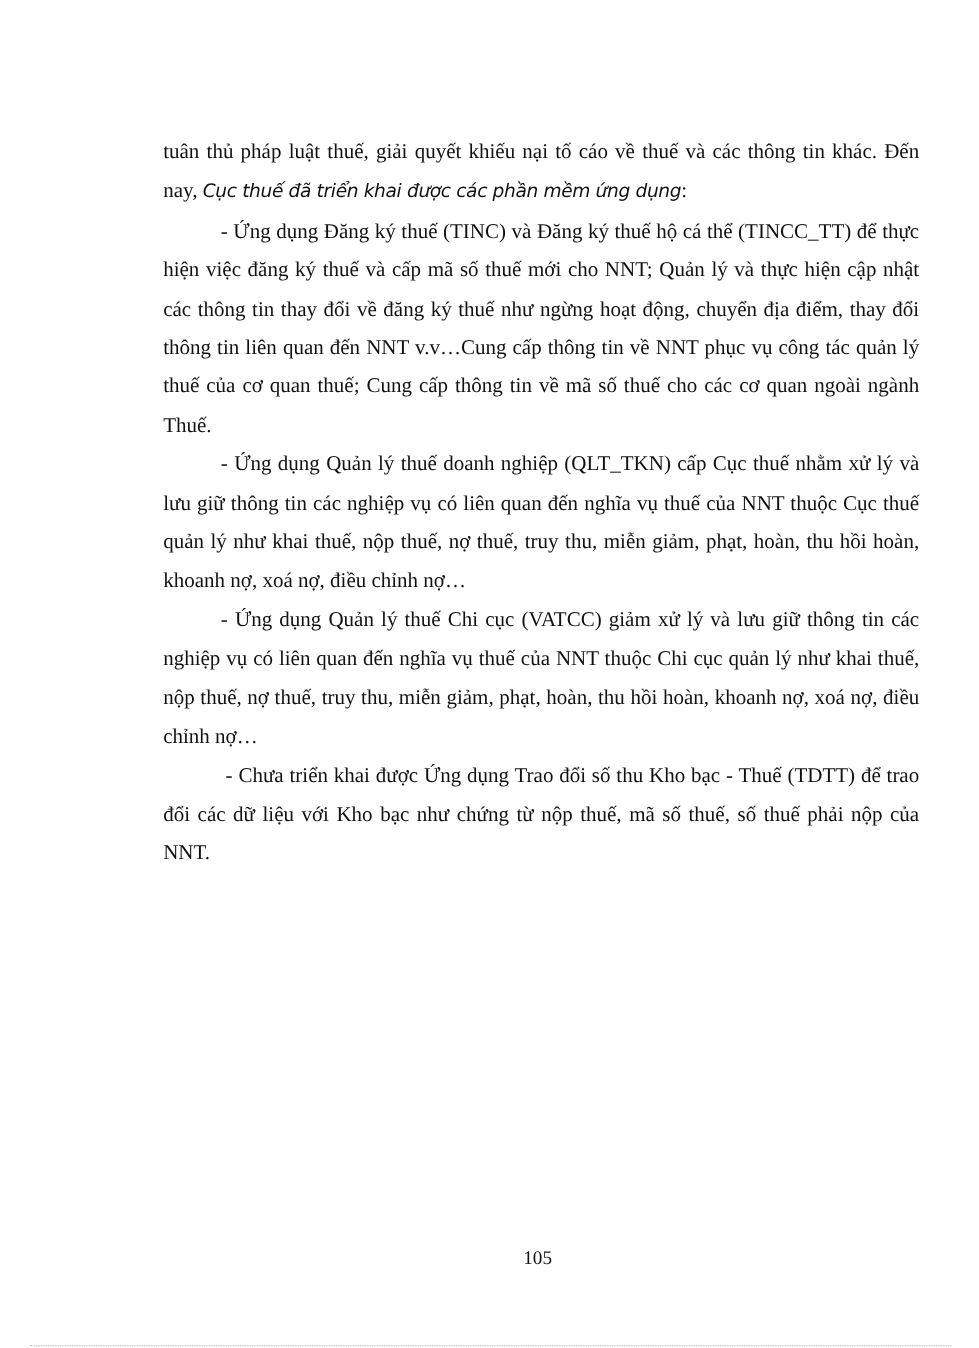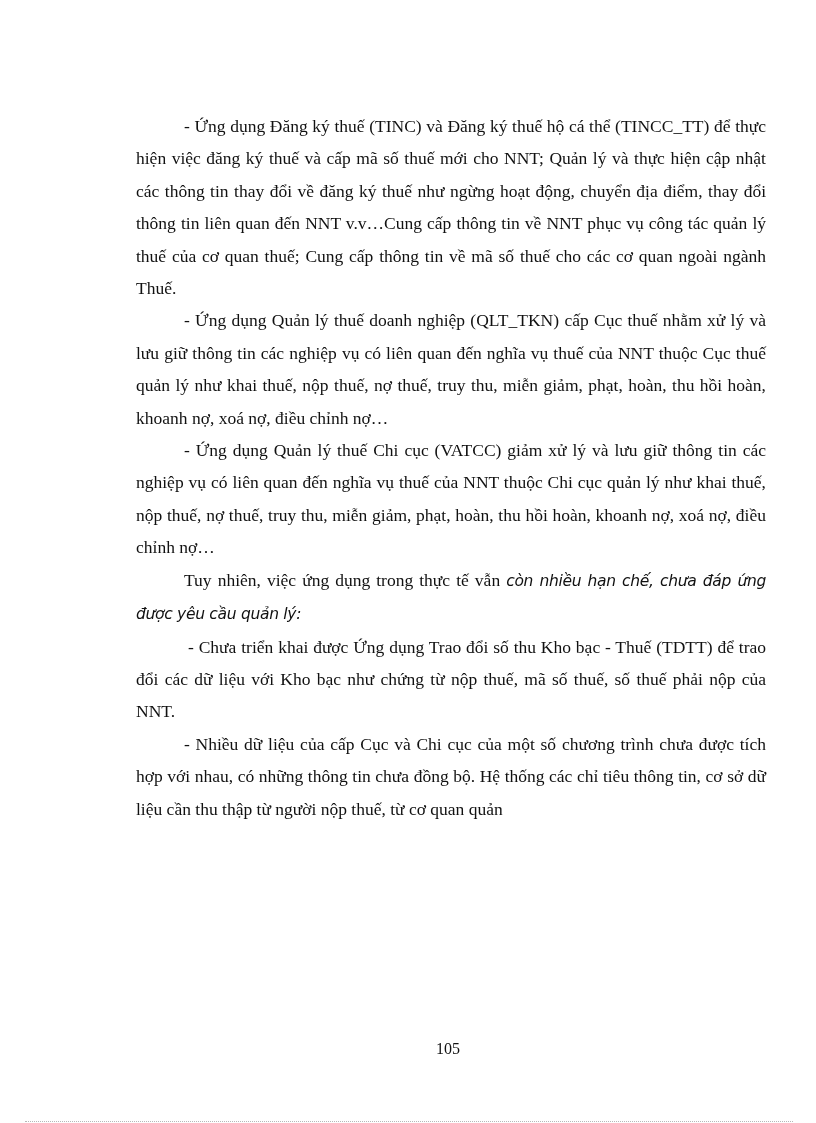--- a/index.html
+++ b/index.html
@@ -35,35 +35,32 @@
       top: 1121px;
       width: 768px;
       border-top: 1px dotted #b8b8b8;
       height: 0;
     }
   </style>
 </head>
 <body>
 
 <div class="page-text">
+  <p>
+    <span>tuân thủ pháp luật thuế, giải quyết khiếu nại tố cáo về thuế và các thông tin khác. Đến nay, </span><em>Cục thuế đã triển khai được các phần mềm ứng dụng</em><span>:</span>
+  </p>
   <p class="indent">
     <span>- Ứng dụng Đăng ký thuế (TINC) và Đăng ký thuế hộ cá thể (TINCC_TT) để thực hiện việc đăng ký thuế và cấp mã số thuế mới cho NNT; Quản lý và thực hiện cập nhật các thông tin thay đổi về đăng ký thuế như ngừng hoạt động, chuyển địa điểm, thay đổi thông tin liên quan đến NNT v.v…Cung cấp thông tin về NNT phục vụ công tác quản lý thuế của cơ quan thuế; Cung cấp thông tin về mã số thuế cho các cơ quan ngoài ngành Thuế.</span>
   </p>
   <p class="indent">
     <span>- Ứng dụng Quản lý thuế doanh nghiệp (QLT_TKN) cấp Cục thuế nhằm xử lý và lưu giữ thông tin các nghiệp vụ có liên quan đến nghĩa vụ thuế của NNT thuộc Cục thuế quản lý như khai thuế, nộp thuế, nợ thuế, truy thu, miễn giảm, phạt, hoàn, thu hồi hoàn, khoanh nợ, xoá nợ, điều chỉnh nợ…</span>
   </p>
   <p class="indent">
     <span>- Ứng dụng Quản lý thuế Chi cục (VATCC) giảm xử lý và lưu giữ thông tin các nghiệp vụ có liên quan đến nghĩa vụ thuế của NNT thuộc Chi cục quản lý như khai thuế, nộp thuế, nợ thuế, truy thu, miễn giảm, phạt, hoàn, thu hồi hoàn, khoanh nợ, xoá nợ, điều chỉnh nợ…</span>
   </p>
-  <p class="indent">
-    <span>Tuy nhiên, việc ứng dụng trong thực tế vẫn </span><em>còn nhiều hạn chế, chưa đáp ứng được yêu cầu quản lý:</em>
-  </p>
   <p class="indent-b">
     <span> - Chưa triển khai được Ứng dụng Trao đổi số thu Kho bạc - Thuế (TDTT) để trao đổi các dữ liệu với Kho bạc như chứng từ nộp thuế, mã số thuế, số thuế phải nộp của NNT.</span>
-  </p>
-  <p class="indent">
-    <span>- Nhiều dữ liệu của cấp Cục và Chi cục của một số chương trình chưa được tích hợp với nhau, có những thông tin chưa đồng bộ. Hệ thống các chỉ tiêu thông tin, cơ sở dữ liệu cần thu thập từ người nộp thuế, từ cơ quan quản</span>
   </p>
 </div>
 
 <div class="page-number">105</div>
 
 <div class="page-border"></div>
 
 </body></html>

